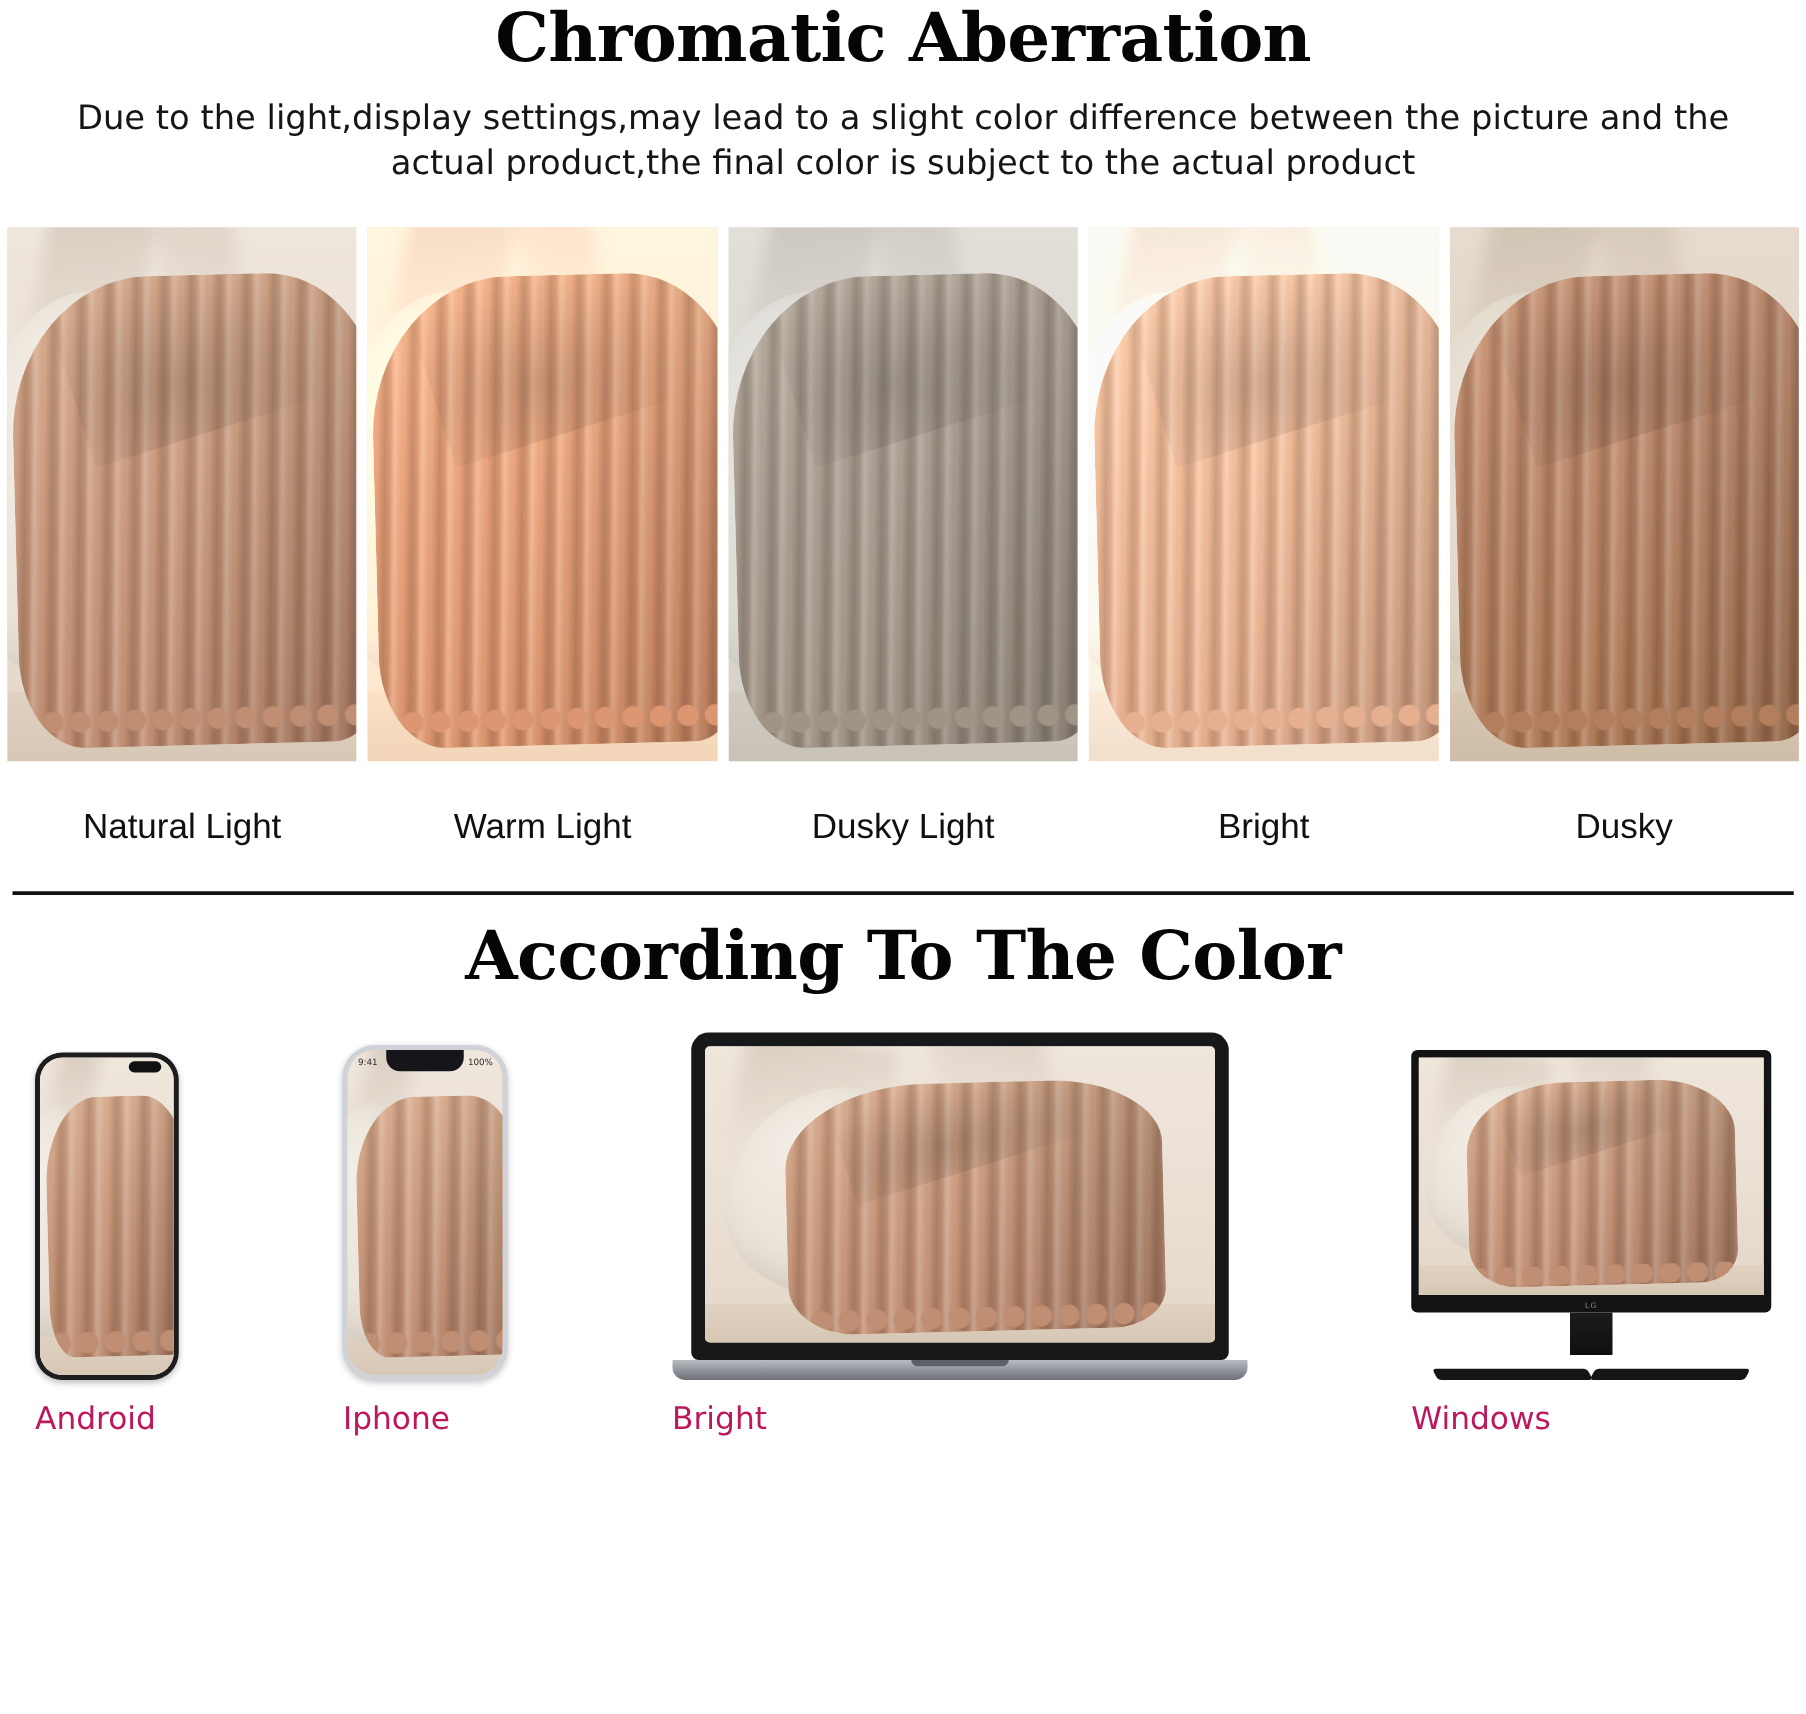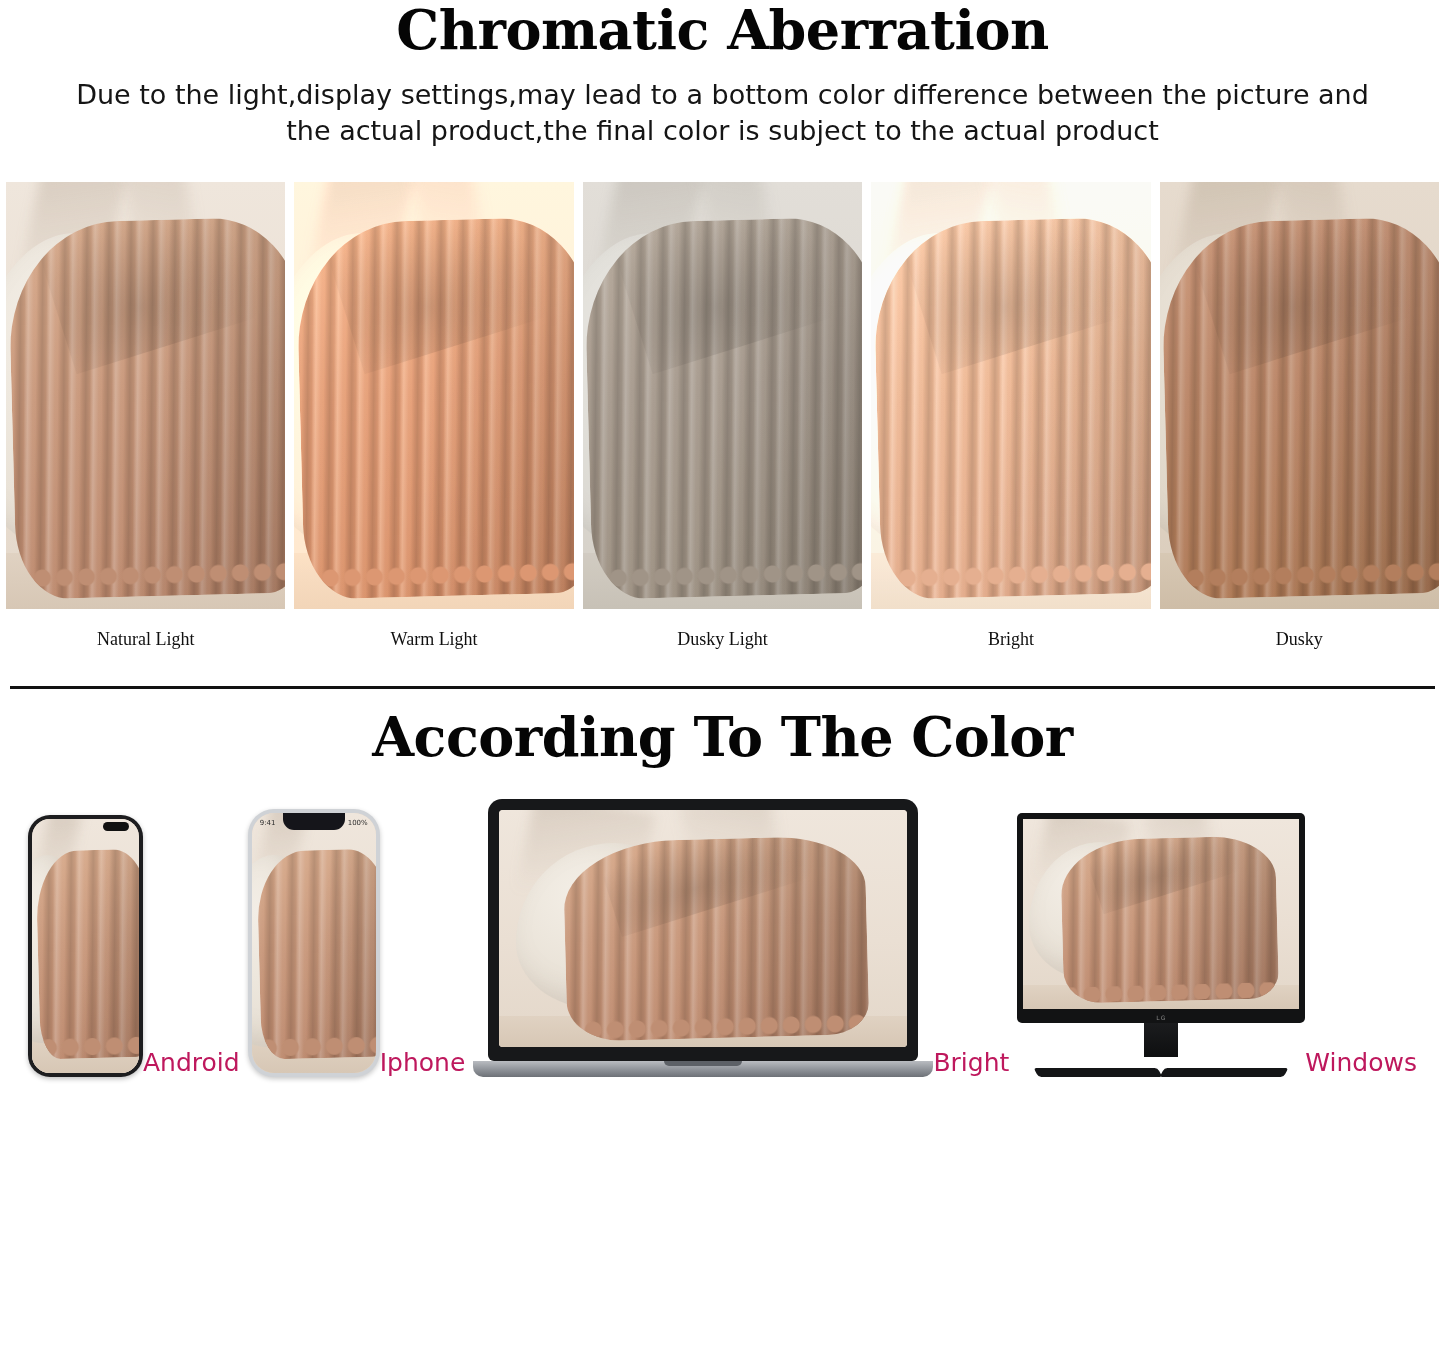--- a/index.html
+++ b/index.html
@@ -62,24 +62,24 @@
     align-items: center;
   }
   .swatch-img {
     width: 100%;
     height: 427px;
     position: relative;
     overflow: hidden;
     background: #e4d2c2;
   }
   .swatch-label {
-    margin-top: 20px;
-    font-size: 18px;
+    margin-top: 36px;
+    font-size: 28px;
     color: #101010;
-    font-family: Liberation Serif, serif;
+    font-family: Liberation Sans, sans-serif;
   }
 
   
   .scene {
     position: absolute;
     inset: 0;
     overflow: hidden;
   }
   .wall {
     position: absolute;
@@ -209,22 +209,22 @@
   .device-row {
     display: flex;
     align-items: flex-end;
     justify-content: space-between;
     padding: 0 28px;
     margin-top: 34px;
     box-sizing: border-box;
   }
   .device-col {
     display: flex;
-    flex-direction: row;
-    align-items: flex-end;
+    flex-direction: column;
+    align-items: flex-start;
   }
   .device-label {
     margin-top: 16px;
     font-size: 25px;
     color: #be185d;
   }
 
   
   .android {
     width: 115px;
@@ -396,21 +396,21 @@
 
   
   .device-scene { position: absolute; inset: 0; }
 </style>
 </head>
 <body>
 
 <div class="page">
 
   <h1 class="main-title">Chromatic Aberration</h1>
-  <p class="subtitle">Due to the light,display settings,may lead to a bottom color difference between the picture and the actual product,the final color is subject to the actual product</p>
+  <p class="subtitle">Due to the light,display settings,may lead to a slight color difference between the picture and the actual product,the final color is subject to the actual product</p>
 
   <div class="swatch-row">
 
     <div class="swatch">
       <div class="swatch-img f-natural">
         <div class="scene" style="--bl-top:#d7a98a; --bl-mid:#c8977a; --bl-bot:#bb876b; --bl-pom:#c08e72;">
           <div class="wall"></div>
             <div class="wall-shadow"></div>
             <div class="wall-shadow2"></div>
           <div class="floor"></div>

